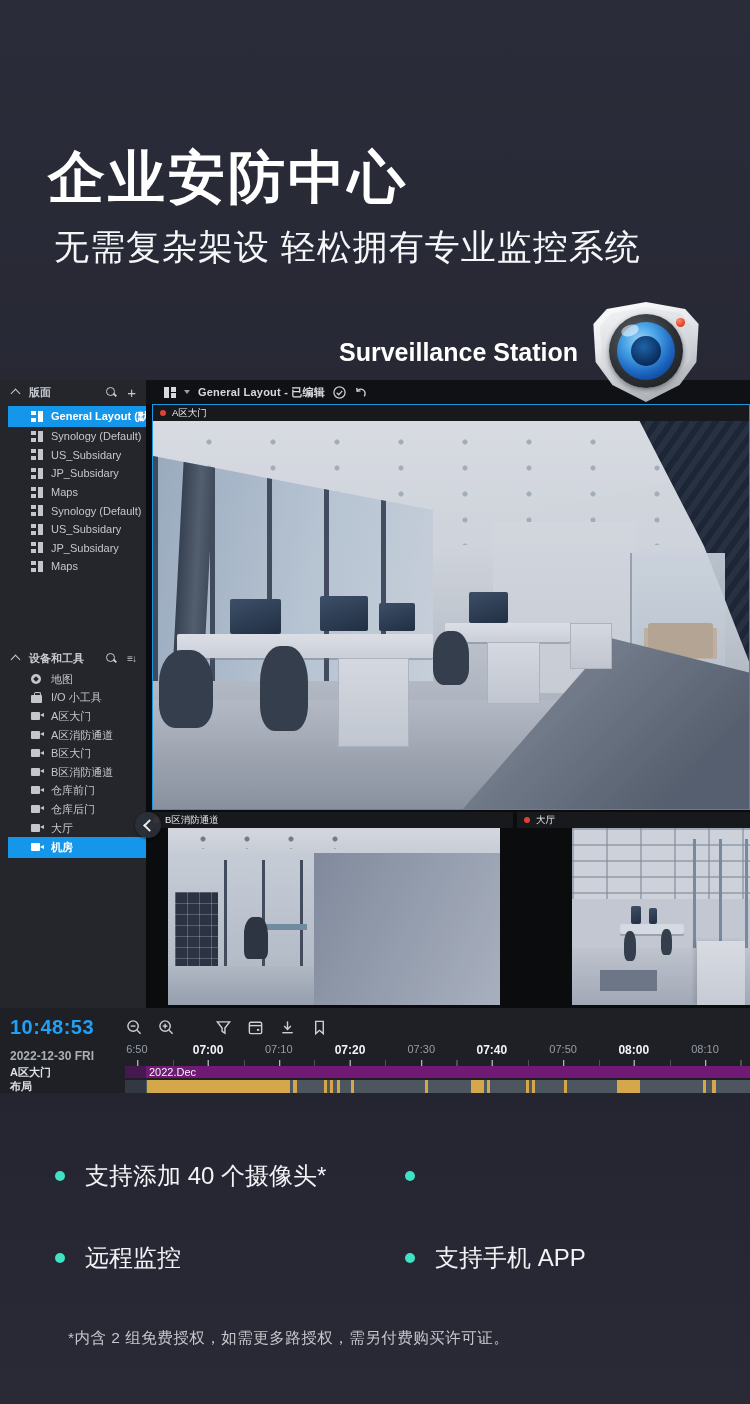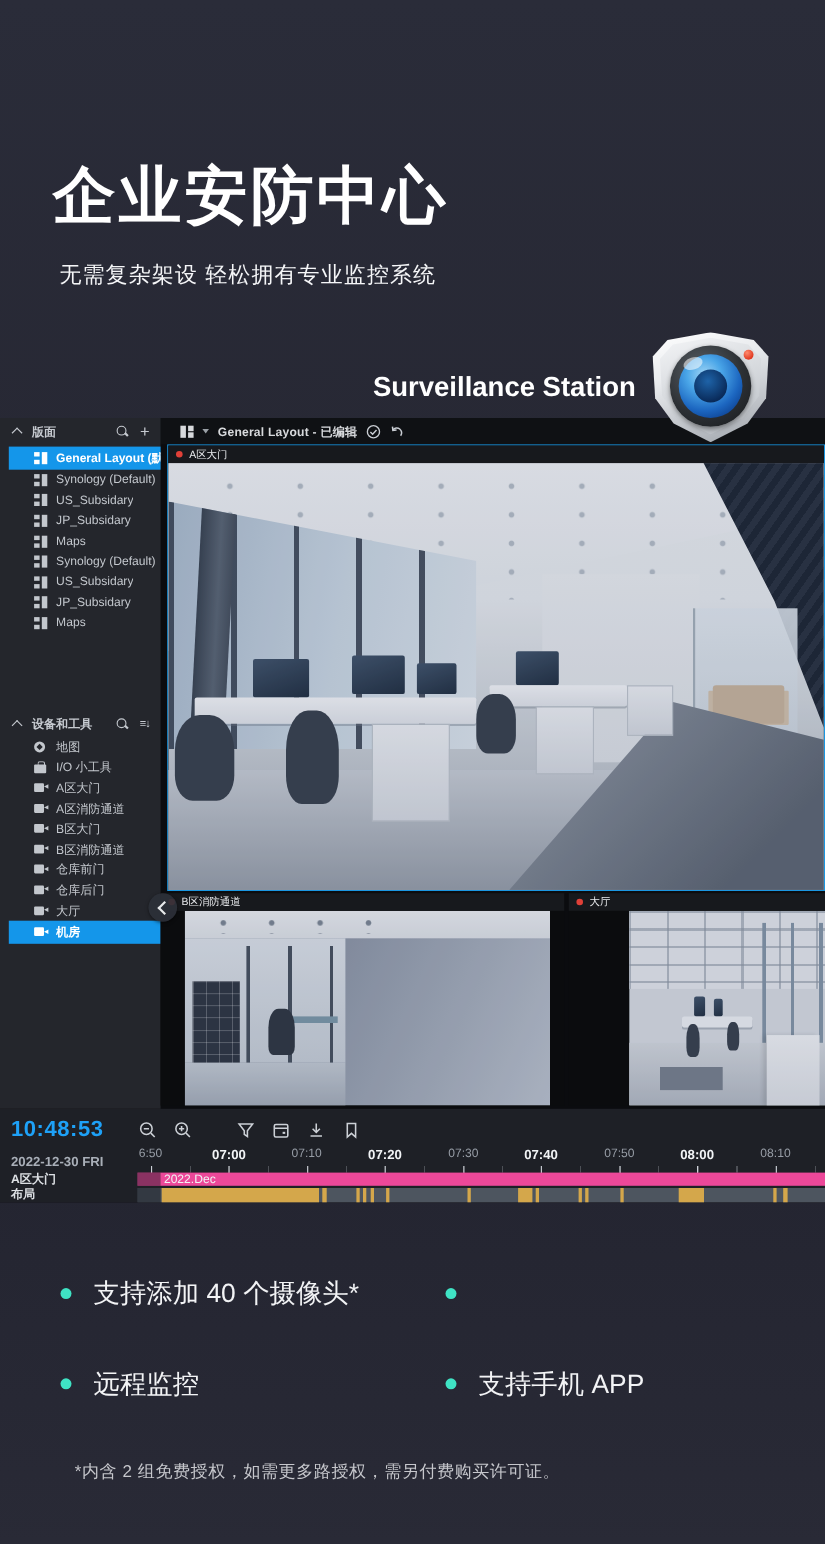--- a/index.html
+++ b/index.html
@@ -4,21 +4,21 @@
 <style>
   * { margin:0; padding:0; box-sizing:border-box; }
   html,body { width:750px; background:#1c1d26; }
   body { font-family:"Liberation Sans","DejaVu Sans",sans-serif; }
   .page { position:relative; width:750px; height:1404px; overflow:hidden;
           background:linear-gradient(180deg,#2a2c39 0%,#272834 30%,#232430 72%,#292a36 100%); }
 
   
   .hero-title { position:absolute; left:48px; top:140px; font-size:57px; font-weight:800;
                 color:#ffffff; letter-spacing:3px; }
-  .hero-sub   { position:absolute; left:54px; top:236px; font-size:20px; color:#f5f6f8; letter-spacing:1px;text-align:center; }
+  .hero-sub   { position:absolute; left:54px; top:224px; font-size:35px; color:#f5f6f8; letter-spacing:1px;text-align:center; }
   .brand      { position:absolute; top:338px; left:0; width:578px; text-align:right;
                 font-size:25px; font-weight:700; color:#ffffff; }
 
   
   .shield { position:absolute; left:590px; top:302px; width:112px; height:100px; z-index:9; }
   .shield .body { position:absolute; inset:0;
       background:linear-gradient(160deg,#ffffff 0%,#e9ebee 35%,#b9bdc3 75%,#9aa0a6 100%);
       clip-path:polygon(50% 0%,15% 7%,3% 22%,5% 60%,20% 83%,50% 100%,80% 83%,95% 60%,97% 22%,85% 7%);
       filter:drop-shadow(0 3px 4px rgba(0,0,0,.5)); }
   .shield .body2 { position:absolute; inset:5px 7px 7px 7px;
@@ -196,21 +196,21 @@
       background-size:100% 6px; background-position:12px 100%; background-repeat:no-repeat; }
   .tick { position:absolute; top:2px; transform:translateX(-50%); font-size:11px; color:#979da6; }
   .tick.bold { font-size:12px; font-weight:800; color:#f2f4f6; }
   .tick::after { content:""; position:absolute; left:50%; top:17px; width:1px; height:7px; background:#cfd3d9; }
 
   .tl-row { position:absolute; left:0; right:0; height:13px; }
   .tl-row .row-label { position:absolute; left:10px; top:0; font-size:11px; font-weight:700; color:#dde0e4;
       line-height:13px; }
   .tl-track { position:absolute; left:125px; right:0; top:0; bottom:1px; }
   .row-a { top:58px; } .row-b { top:72px; height:14px; }
-  .row-a .tl-track { background:#ec4899; }
+  .row-a .tl-track { background:#701a75; }
   .row-b .tl-track { background:#4d555f; }
   .tl-track::before { content:""; position:absolute; left:0; top:0; bottom:0; width:3.4%;
       background:rgba(20,24,30,.45); }
   .track-badge { position:absolute; left:24px; top:0; font-size:11px; color:#f2f3f5; line-height:13px; }
   .seg { position:absolute; top:0; bottom:0; background:#d4a74b; }
 
   
   .features { position:absolute; left:55px; top:1160px; width:660px; display:grid;
       grid-template-columns:350px auto; row-gap:50px; }
   .feature { display:flex; align-items:center; gap:20px; color:#f2f3f5; font-size:24px; }

